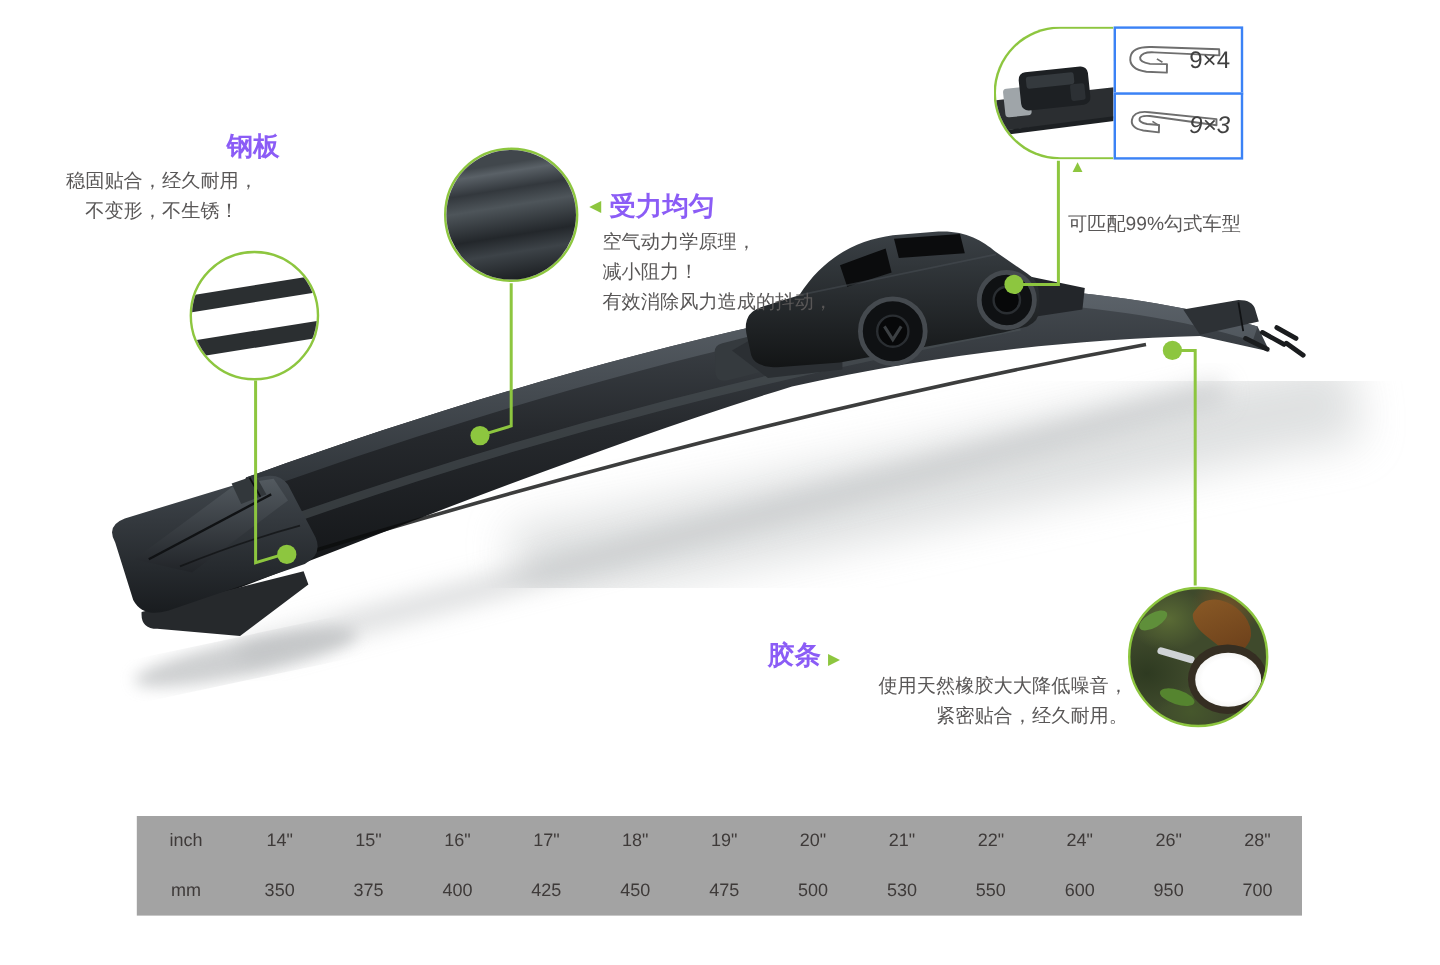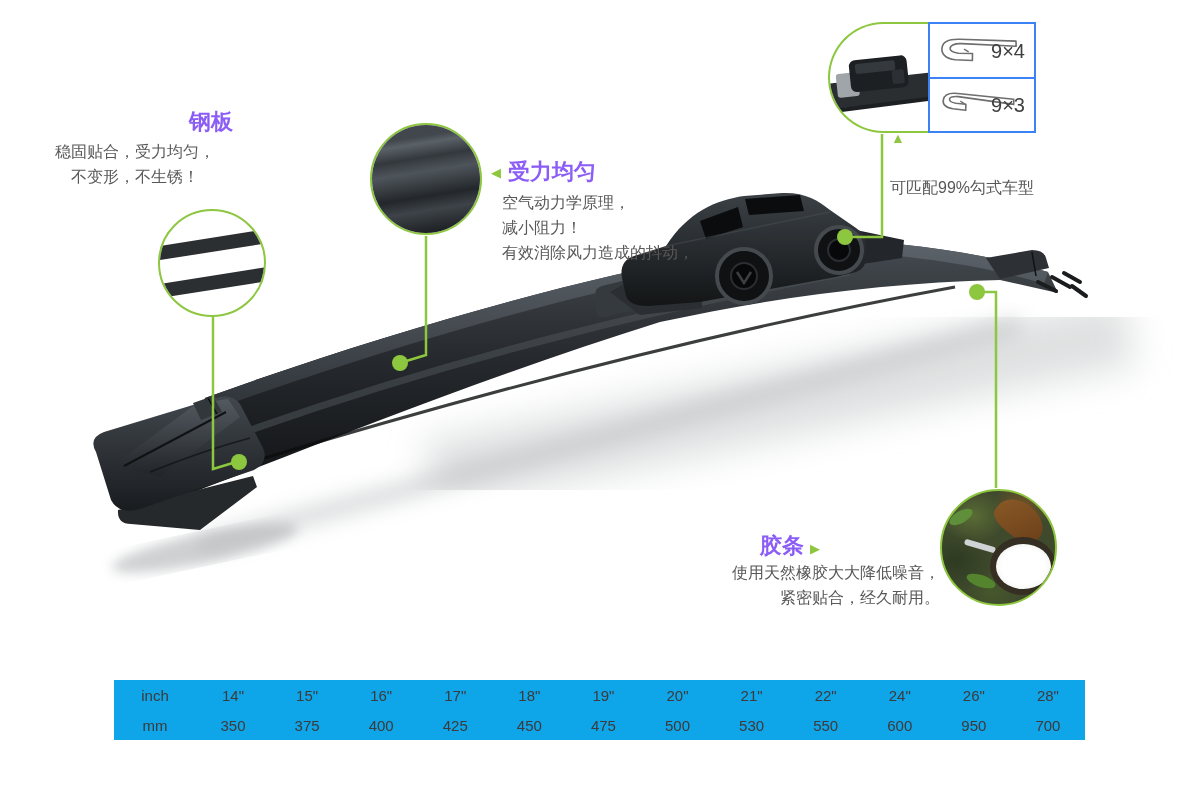--- a/index.html
+++ b/index.html
@@ -14,21 +14,21 @@
   .steel-body  { position:absolute; left:25px;  top:139px; width:220px; text-align:center; }
   .tri { font-size:13px; color:#8dc63f; }
 
   .spoiler-head { position:absolute; left:491px; top:159px; display:flex; align-items:center; gap:7px; }
   .spoiler-body { position:absolute; left:502px; top:190px; }
 
   .hook-marker  { position:absolute; left:891px; top:130px; font-size:14px; color:#8dc63f; }
   .hook-title   { position:absolute; left:888px; top:147px; }
   .hook-sub     { position:absolute; left:890px; top:175px; }
 
-  .rubber-head { position:absolute; left:640px; top:533px; width:300px; text-align:center; }
+  .rubber-head { position:absolute; left:640px; top:533px; width:300px; text-align:left; }
   .rubber-head .tri { margin-left:6px; }
   .rubber-body { position:absolute; left:600px; top:560px; width:340px; text-align:right; }
 
   
   .circle { position:absolute; border:2px solid #8dc63f; border-radius:50%; overflow:hidden; background:#fff; }
   .steel-circle  { left:158px; top:209px; width:108px; height:108px; }
   .steel-strip { position:absolute; left:-18px; width:150px; height:14px; background:#2b2f31; transform:rotate(-9deg); }
   .spoiler-circle{ left:370px; top:123px; width:112px; height:112px; }
   .spoiler-inner { position:absolute; left:-32%; top:-32%; width:164%; height:164%; transform:rotate(-9deg);
     background:linear-gradient(to bottom,#ffffff 0 13%,#41474c 15% 26%,#5a6167 30%,#33383d 38%,#4e555a 46%,#23272b 60%,#3d4348 68%,#1a1d20 82%,#ffffff 88%); }
@@ -45,25 +45,25 @@
   .leaf-green2 { position:absolute; left:24px; top:84px; width:30px; height:12px; background:#55842f; border-radius:50%; transform:rotate(18deg); }
   .bowl-rim  { position:absolute; left:48px; top:46px; width:66px; height:58px; background:#352e22; border-radius:50%; }
   .bowl-milk { position:absolute; left:54px; top:53px; width:55px; height:45px; background:radial-gradient(#ffffff 55%,#e6e6e2); border-radius:50%; }
   .spout { position:absolute; left:22px; top:52px; width:32px; height:6px; background:#cfd3d6; transform:rotate(16deg); border-radius:3px; }
 
   
   .hook-photo { position:absolute; left:828px; top:22px; width:100px; height:111px;
     border:2px solid #8dc63f; border-right:none; border-radius:56px 0 0 56px; background:#fff; overflow:hidden; }
   .hook-box { position:absolute; left:928px; width:108px; border:2px solid #3b82f6; background:#fff; }
   .hook-box.b1 { top:22px; height:57px; }
-  .hook-box.b2 { top:77px; height:56px; }
+  .hook-box.b2 { top:77px; height:56px;font-style:italic; }
   .hook-label { position:absolute; right:9px; top:50%; transform:translateY(-50%); font-size:20px; color:#404040; }
 
   
-  .size-table { position:absolute; left:114px; top:680px; width:971px; height:60px; background:#0ea5e9;
+  .size-table { position:absolute; left:114px; top:680px; width:971px; height:83px; background:#a3a3a3;
     display:grid; grid-template-columns:82px repeat(12,1fr); grid-template-rows:1fr 1fr; align-items:center; }
   .size-table div { text-align:center; font-size:15px; color:#3e3a39; }
 </style>
 </head>
 <body>
 
 <div class="canvas">
 
   <svg class="art" width="1200" height="804" viewBox="0 0 1200 804">
     <defs>
@@ -156,21 +156,21 @@
     <g fill="#8dc63f">
       <circle cx="239" cy="462" r="8"></circle>
       <circle cx="400" cy="363" r="8"></circle>
       <circle cx="845" cy="237" r="8"></circle>
       <circle cx="977" cy="292" r="8"></circle>
     </g>
   </svg>
 
   <div class="co-title steel-title">钢板</div>
   <div class="co-body steel-body">
-    <div>稳固贴合，受力均匀，</div>
+    <div>稳固贴合，经久耐用，</div>
     <div>不变形，不生锈！</div>
   </div>
   <div class="circle steel-circle">
     <div class="steel-strip" style="top:26px;"></div>
     <div class="steel-strip" style="top:64px;"></div>
   </div>
 
   <div class="circle spoiler-circle">
     <div class="spoiler-inner"></div>
   </div>

